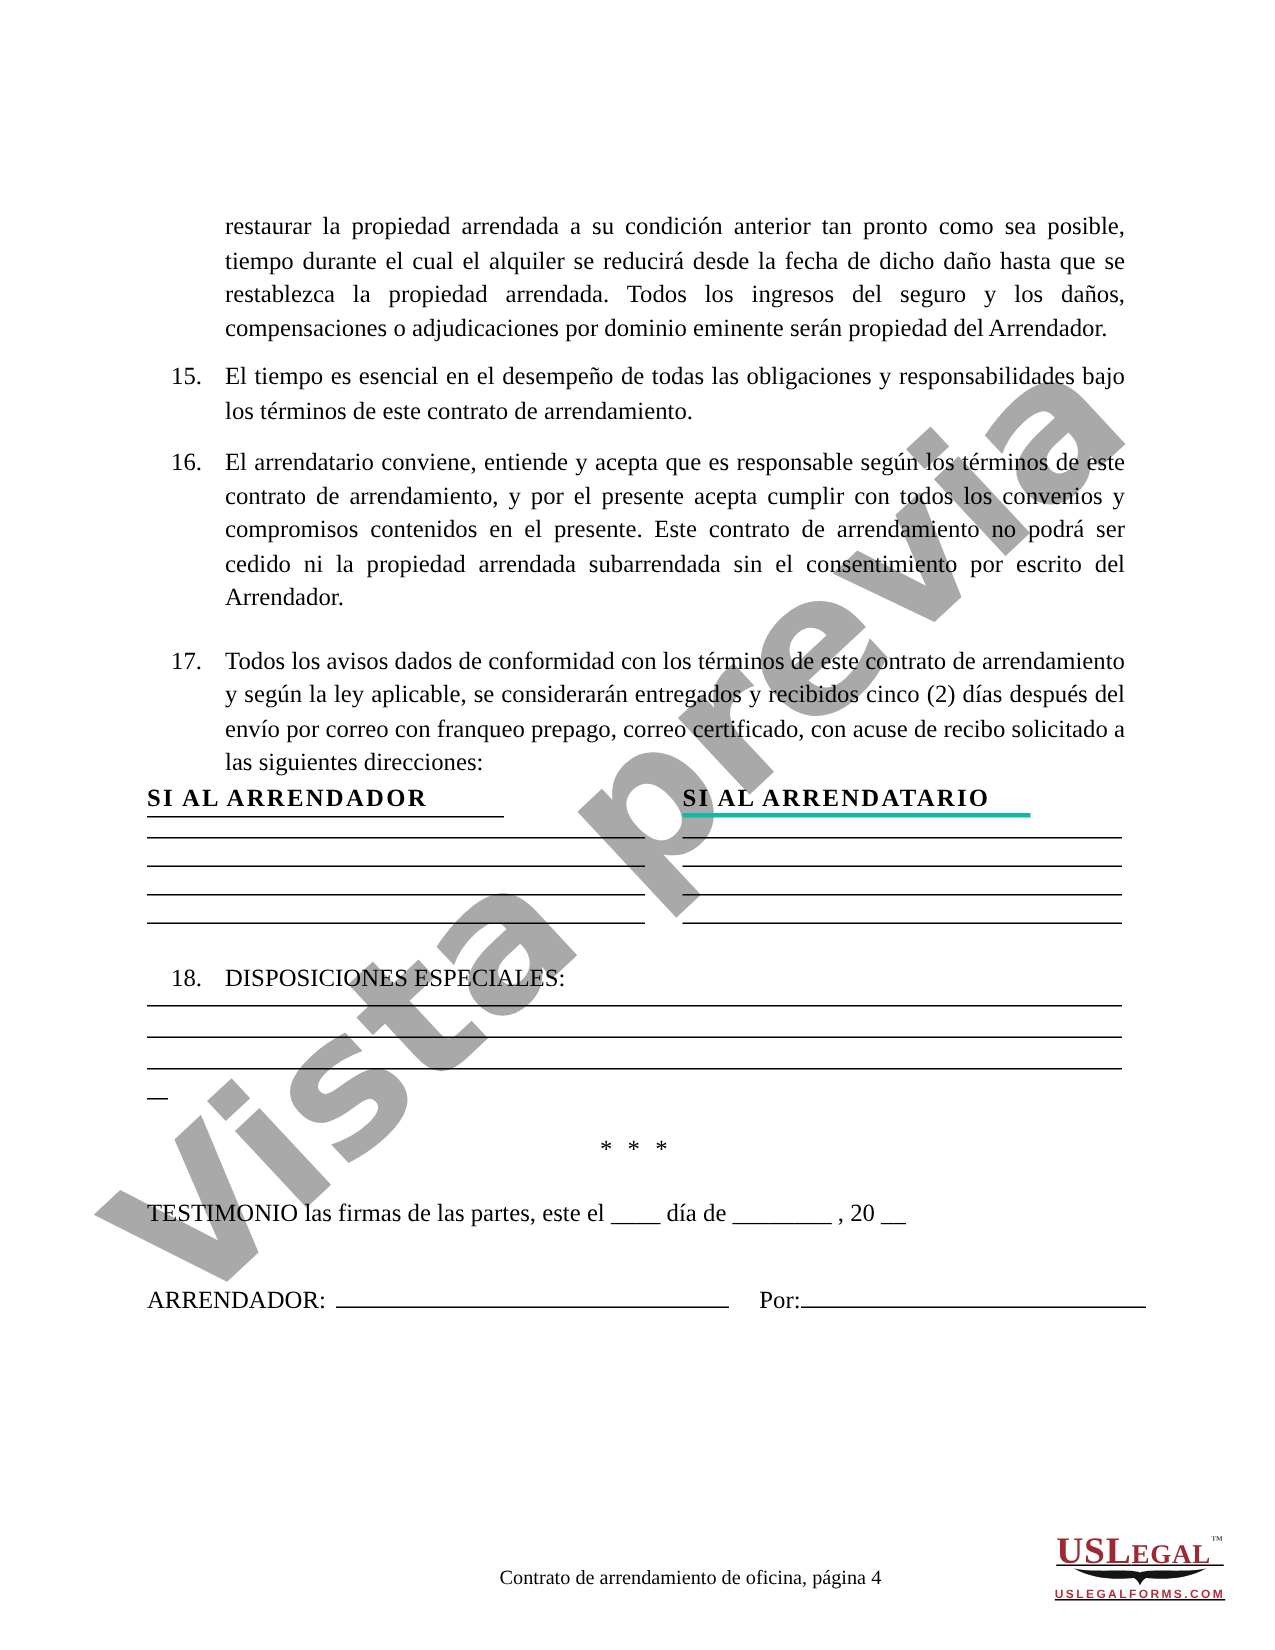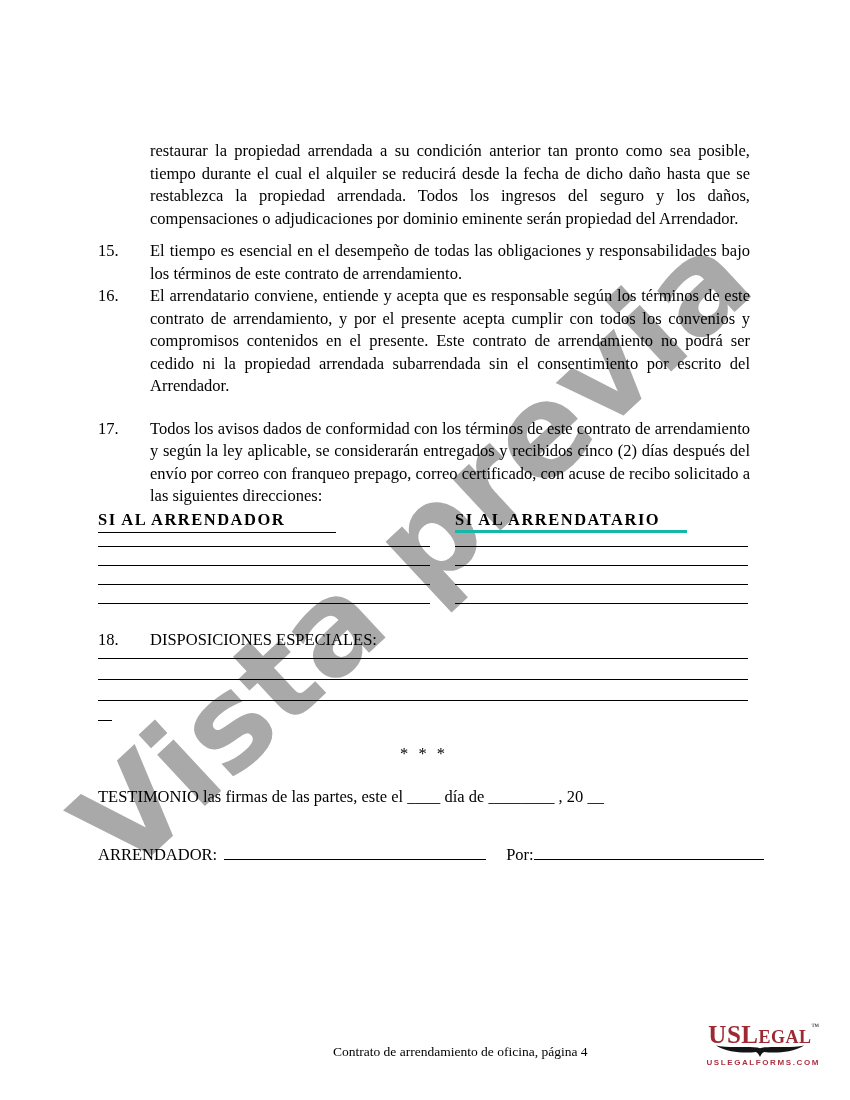--- a/index.html
+++ b/index.html
@@ -25,22 +25,22 @@
   }
   .content{
     position:relative;z-index:2;
     padding:100px 100px 0 98px;
     font-size:16.5px;
     line-height:22.5px;
   }
   .para{margin:0;text-align:justify;}
   .cont{padding-left:52px;margin-top:40px;}
   .clause{position:relative;padding-left:52px;}
-  .clause .num{position:absolute;left:0;top:0;text-align:center;}
-  .m10{margin-top:10px}.m12{margin-top:0}.m4{margin-top:20px}.m25{margin-top:25px}
+  .clause .num{position:absolute;left:16px;top:0;text-align:center;}
+  .m10{margin-top:10px}.m12{margin-top:12px}.m4{margin-top:20px}.m25{margin-top:25px}
   .addr-head{display:flex;margin-top:2px;line-height:20px;}
   .addr-head .hl{width:238px;border-bottom:1px solid #000;font-weight:bold;letter-spacing:1.5px;}
   .addr-head .hspacer{width:119px;}
   .addr-head .hr{width:232px;border-bottom:3px solid #14b8a6;font-weight:bold;letter-spacing:1.5px;}
   .addr-row{display:flex;height:19px;}
   .addr-row.first{height:14px;}
   .addr-row .bl{width:332px;border-bottom:1px solid #000;}
   .addr-row .rspacer{width:25px;}
   .addr-row .br{width:293px;border-bottom:1px solid #000;}
   .spec-line{width:650px;height:20px;border-bottom:1px solid #000;}
@@ -54,21 +54,21 @@
   .b1b{width:230px;}
   .b2a{width:253px;margin-left:7px;}
   .b2b{width:210px;}
   .por{margin-left:20px;}
   .footer-info{
     position:absolute;left:333px;top:1044px;
     font-size:13.5px;z-index:2;
   }
   .logo{
     position:absolute;left:700px;top:1022px;width:120px;
-    text-align:right;z-index:2;line-height:1;
+    text-align:center;z-index:2;line-height:1;text-decoration:underline;
   }
   .logo .brand{color:#9d2933;font-weight:bold;letter-spacing:.5px;white-space:nowrap;}
   .brand-big{font-size:25px;}
   .brand-small{font-size:18px;}
   .tm{font-size:8px;color:#555;vertical-align:top;position:relative;top:1px;}
   .eagle{display:block;margin:-2px auto 1px;}
   .site{
     font-family:"Liberation Sans",sans-serif;
     font-size:8px;font-weight:bold;color:#b03040;letter-spacing:1.6px;white-space:nowrap;
   }

